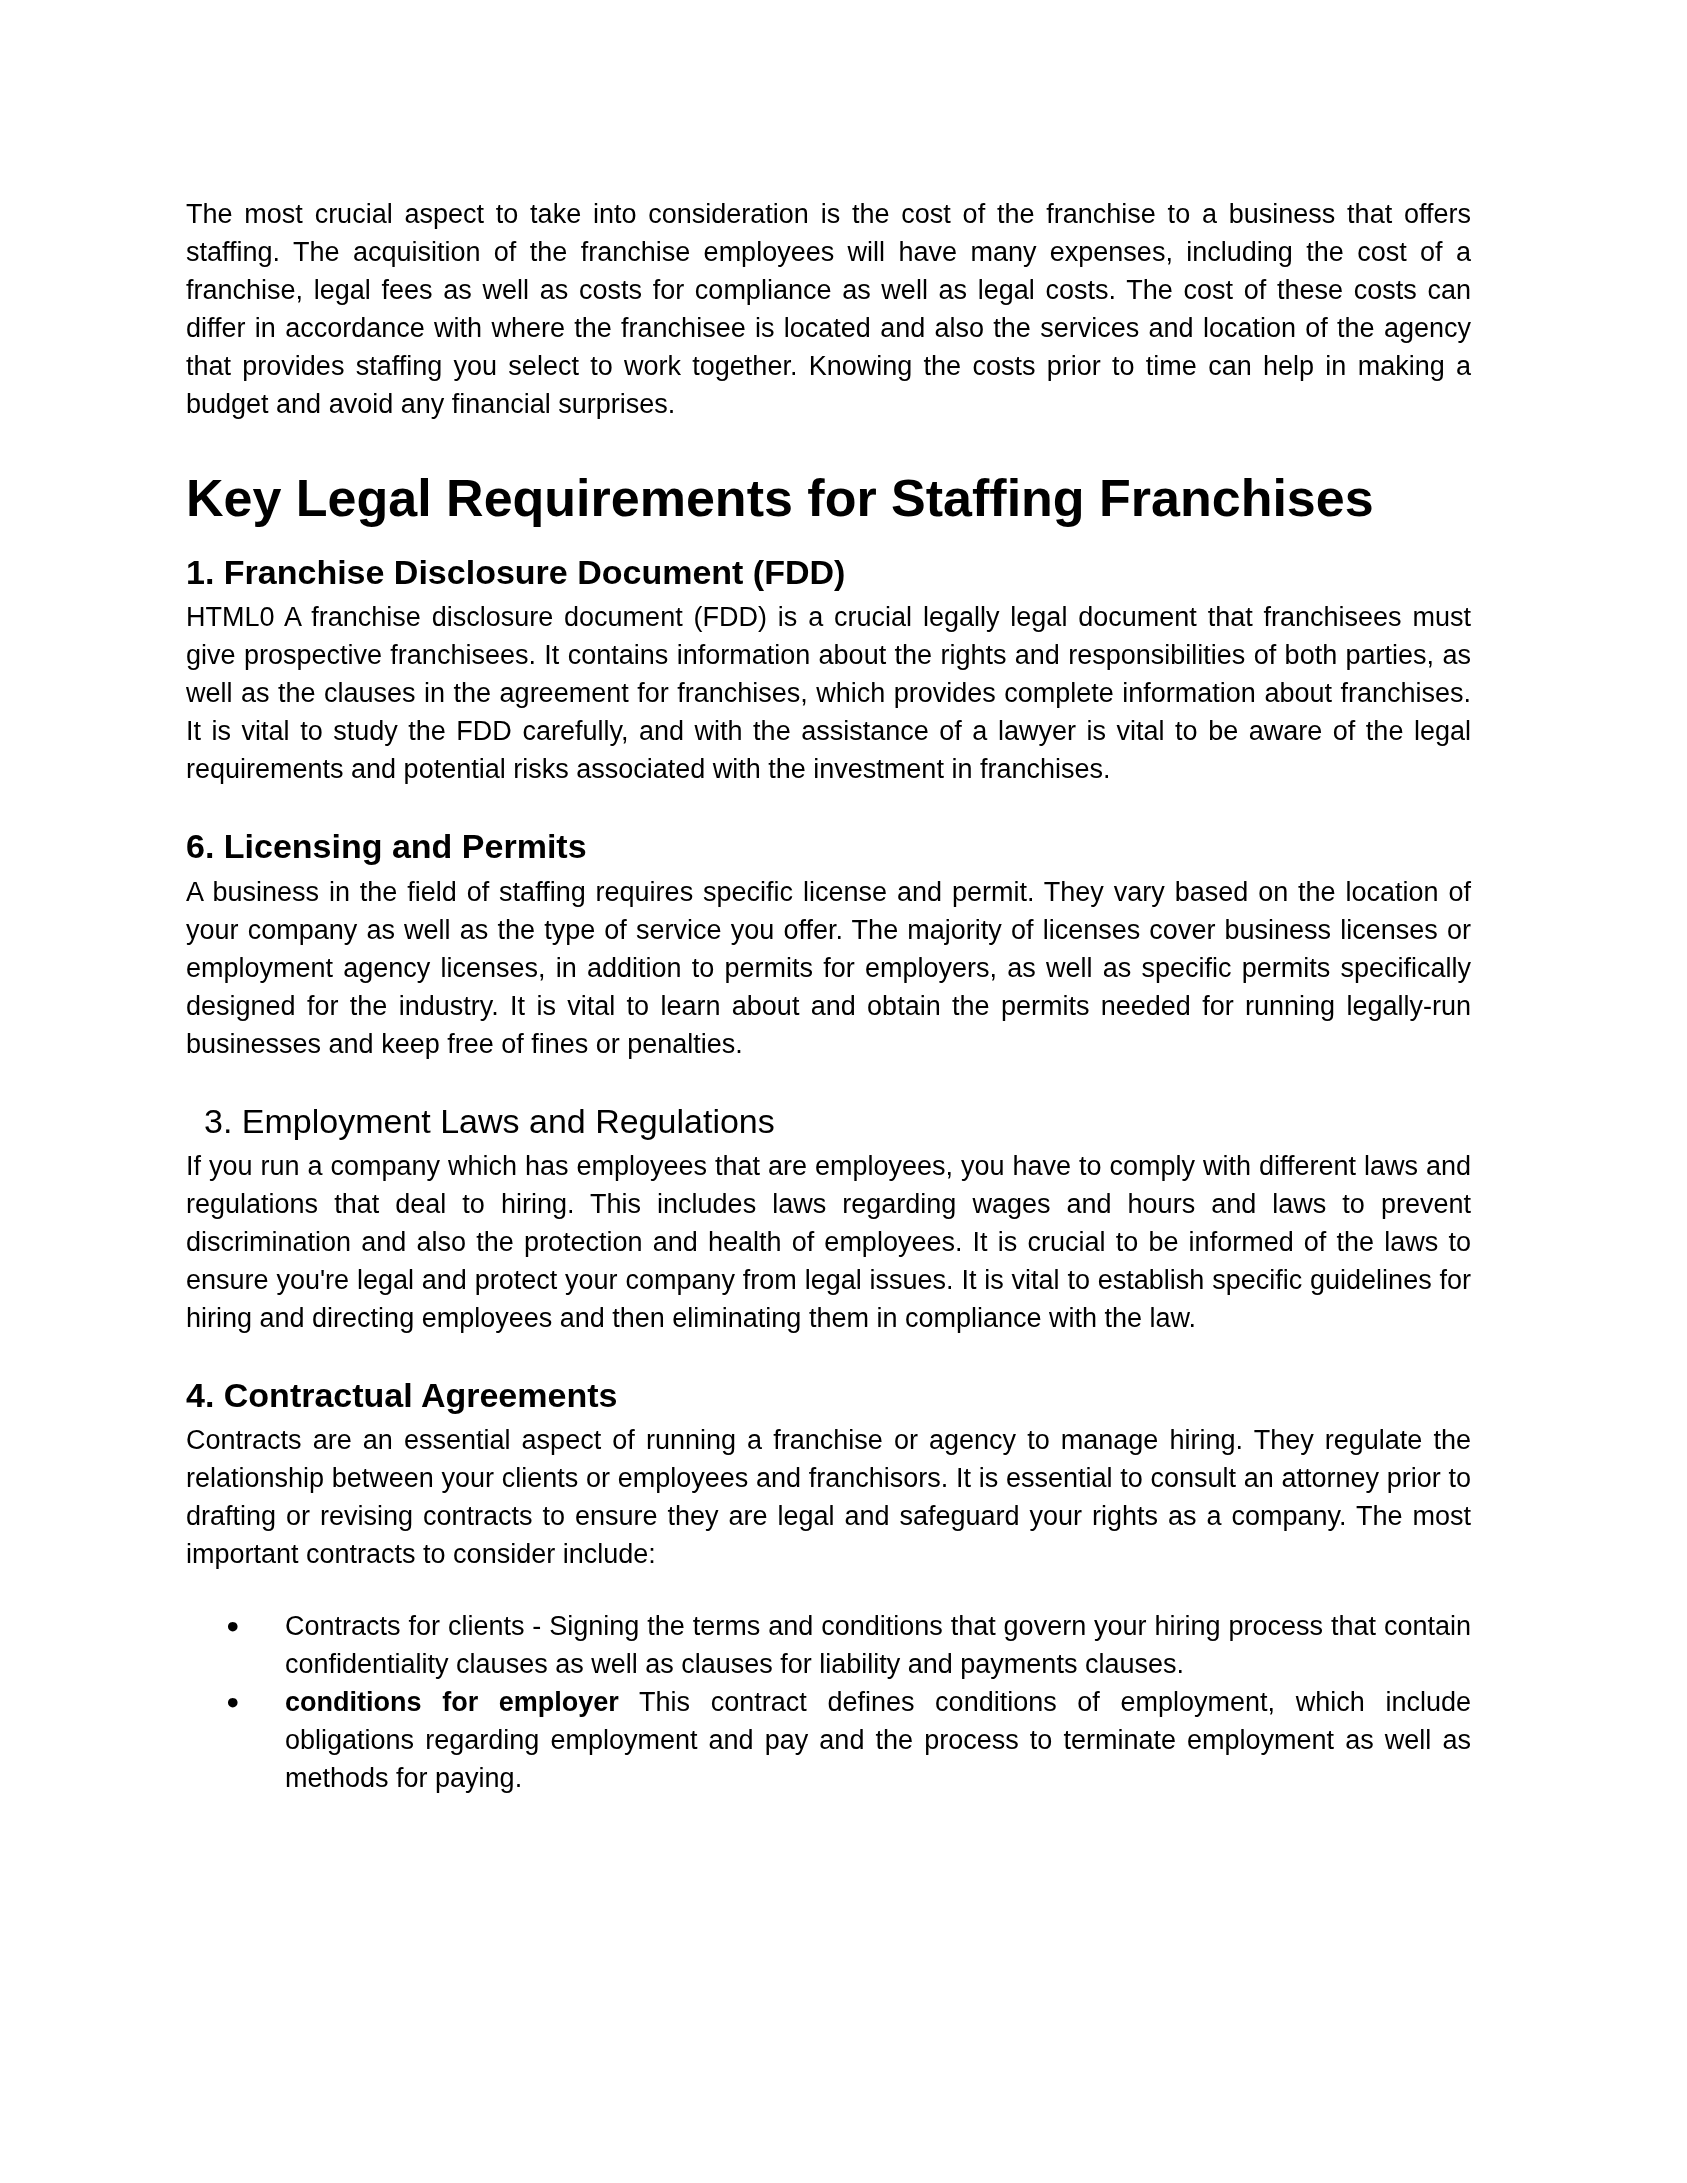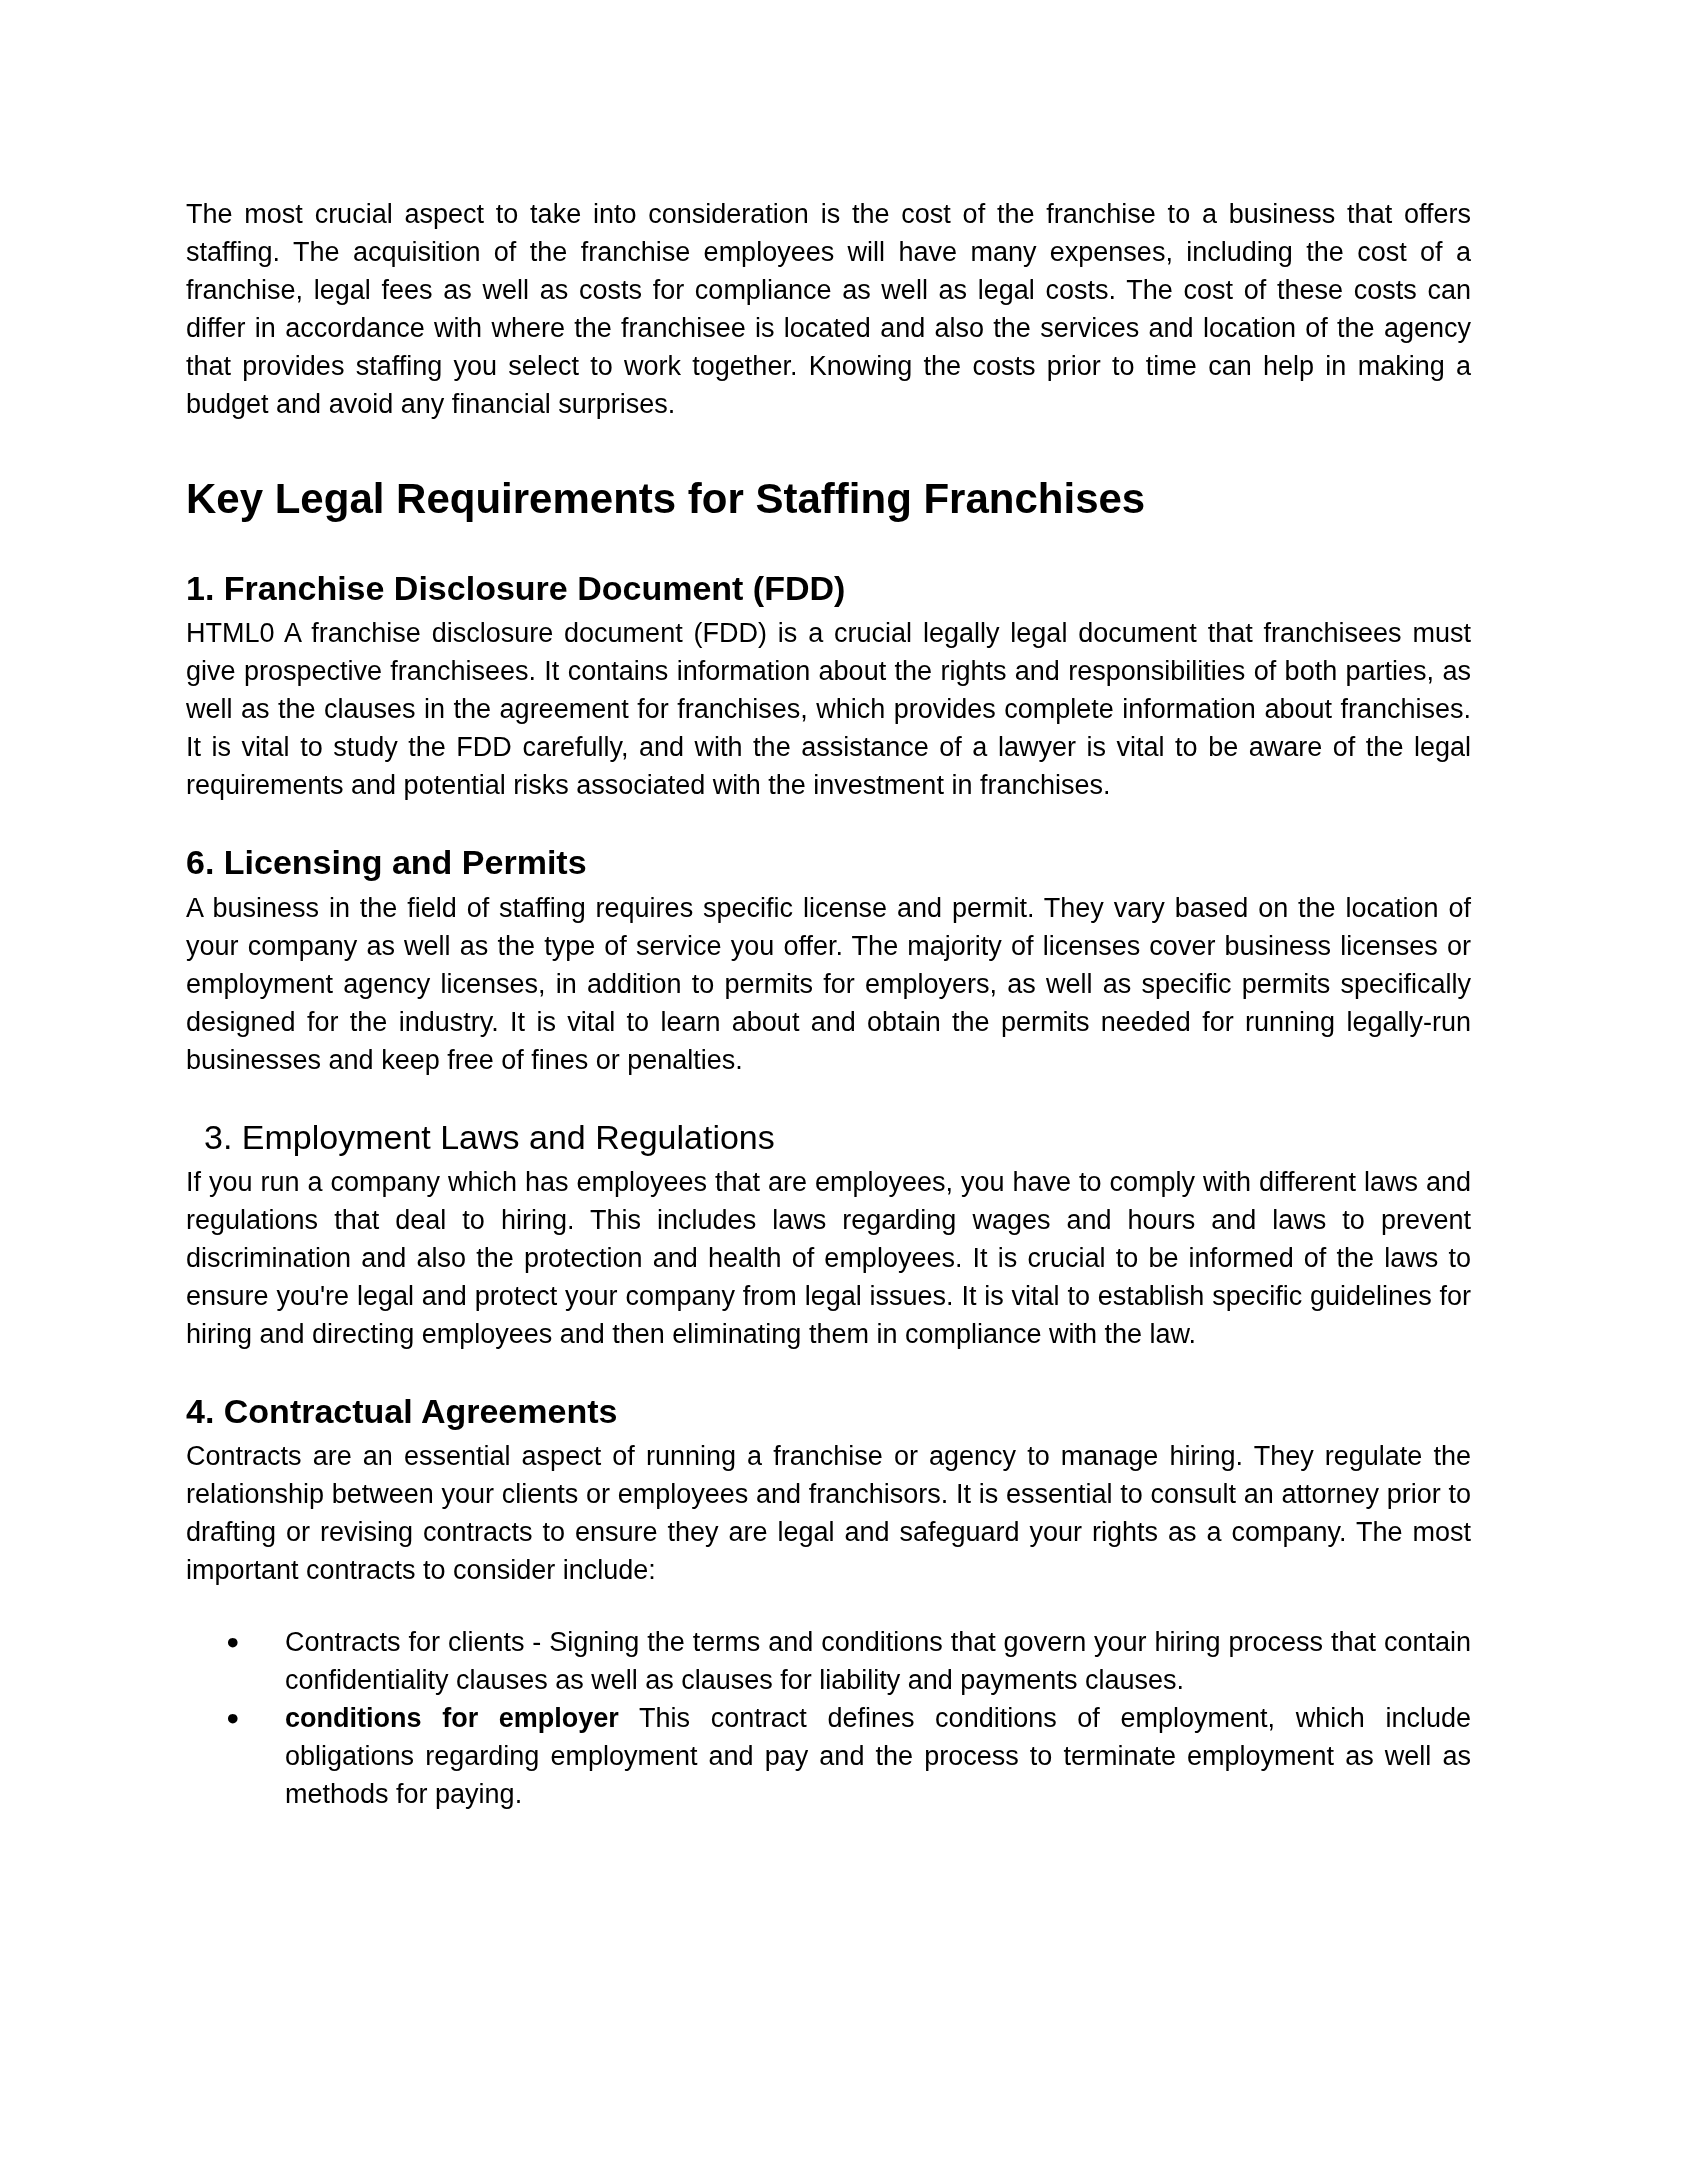--- a/index.html
+++ b/index.html
@@ -1,35 +1,35 @@
 <!DOCTYPE html>
 <html style="font-size:10.5px"><head>
   <meta charset="utf-8">
   <style>
     html, body { margin: 0; padding: 0; background: #ffffff; }
     body { width: 1687px; height: 2183px; position: relative; overflow: hidden;
            font-family: "Liberation Sans", sans-serif; color: #000; }
     .page { position: absolute; left: 186px; top: 195px; width: 1285px; }
     p.body { font-size: 27px; line-height: 38px; margin: 0; text-align: justify; }
-    h1.title { font-size: 42px; font-weight: bold; margin: 0; line-height: 53px; }
+    h1.title { font-size: 52px; font-weight: bold; margin: 0; line-height: 53px; }
     h2.sec { font-size: 34px; font-weight: bold; margin: 0; line-height: 42px; }
     h2.sec.normal { font-weight: normal; margin-left: 18px; }
     ul.list { margin: 0; padding: 0; list-style: none; }
     ul.list li { position: relative; padding-left: 99px; font-size: 27px; line-height: 38px; text-align: justify; }
     ul.list li .bullet { position: absolute; left: 40px; top: 0; font-size: 22.4px; }
   </style>
 </head>
 <body>
 
 <div class="page">
   <p class="body">The most crucial aspect to take into consideration is the cost of the franchise to a business that offers staffing. The acquisition of the franchise employees will have many expenses, including the cost of a franchise, legal fees as well as costs for compliance as well as legal costs. The cost of these costs can differ in accordance with where the franchisee is located and also the services and location of the agency that provides staffing you select to work together. Knowing the costs prior to time can help in making a budget and avoid any financial surprises.</p>
 
   <h1 class="title" style="margin-top:49px;">Key Legal Requirements for Staffing Franchises</h1>
 
-  <h2 class="sec" style="margin-top:42px;">1. Franchise Disclosure Document (FDD)</h2>
+  <h2 class="sec" style="margin-top:26px;">1. Franchise Disclosure Document (FDD)</h2>
   <p class="body" style="margin-top:5.3px;">HTML0 A franchise disclosure document (FDD) is a crucial legally legal document that franchisees must give prospective franchisees. It contains information about the rights and responsibilities of both parties, as well as the clauses in the agreement for franchises, which provides complete information about franchises. It is vital to study the FDD carefully, and with the assistance of a lawyer is vital to be aware of the legal requirements and potential risks associated with the investment in franchises.</p>
 
   <h2 class="sec" style="margin-top:37px;">6. Licensing and Permits</h2>
   <p class="body" style="margin-top:5.3px;">A business in the field of staffing requires specific license and permit. They vary based on the location of your company as well as the type of service you offer. The majority of licenses cover business licenses or employment agency licenses, in addition to permits for employers, as well as specific permits specifically designed for the industry. It is vital to learn about and obtain the permits needed for running legally-run businesses and keep free of fines or penalties.</p>
 
   <h2 class="sec normal" style="margin-top:37px;">3. Employment Laws and Regulations</h2>
   <p class="body" style="margin-top:5.3px;">If you run a company which has employees that are employees, you have to comply with different laws and regulations that deal to hiring. This includes laws regarding wages and hours and laws to prevent discrimination and also the protection and health of employees. It is crucial to be informed of the laws to ensure you're legal and protect your company from legal issues. It is vital to establish specific guidelines for hiring and directing employees and then eliminating them in compliance with the law.</p>
 
   <h2 class="sec" style="margin-top:37px;">4. Contractual Agreements</h2>
   <p class="body" style="margin-top:5.3px;">Contracts are an essential aspect of running a franchise or agency to manage hiring. They regulate the relationship between your clients or employees and franchisors. It is essential to consult an attorney prior to drafting or revising contracts to ensure they are legal and safeguard your rights as a company. The most important contracts to consider include:</p>

